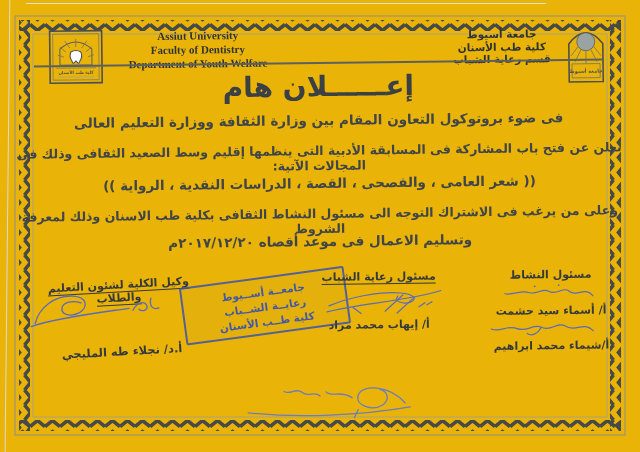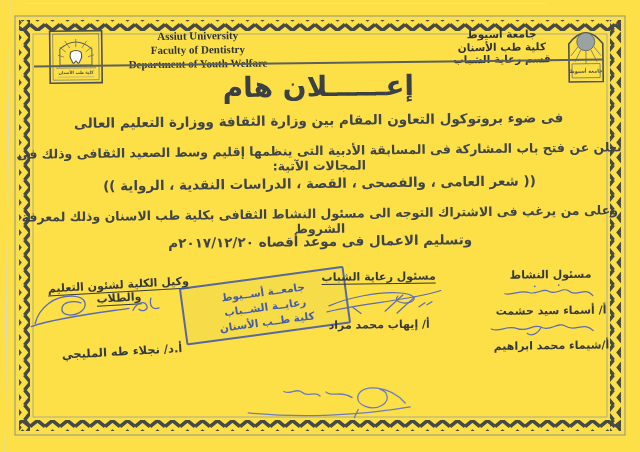--- a/index.html
+++ b/index.html
@@ -1,19 +1,19 @@
 <!DOCTYPE html>
 <html lang="ar"><head>
 <meta charset="utf-8">
 <style>
   html,body{margin:0;padding:0;background:#ffffff;}
   body{width:640px;height:452px;position:relative;overflow:hidden;
        font-family:"DejaVu Sans","Liberation Sans",sans-serif;}
   .abs{position:absolute;}
-  .scan{width:640px;height:452px;position:absolute;top:0;left:0;background:#fde047;}
+  .scan{width:640px;height:452px;position:absolute;top:0;left:0;background:#eab308;}
   .paper-edge-left{left:7px;top:0;width:1px;height:452px;background:#d9d9d3;transform:rotate(0.6deg);}
   .paper-edge-top{left:26px;top:3px;width:520px;height:1px;background:#dedeD8;}
   .frame-svg{left:0;top:0;}
   .content{position:absolute;left:0;top:0;width:640px;height:452px;transform:rotate(-0.7deg);transform-origin:320px 226px;}
   
   .hdr-en{left:100px;top:27px;width:200px;text-align:center;
           font-family:"Liberation Serif","DejaVu Serif",serif;font-weight:bold;
           font-size:11px;line-height:14px;color:#2e3335;}
   .hdr-ar{left:448px;top:30px;width:112px;text-align:center;direction:rtl;
           font-weight:bold;font-size:10.5px;line-height:12.5px;color:#2e3335;}

